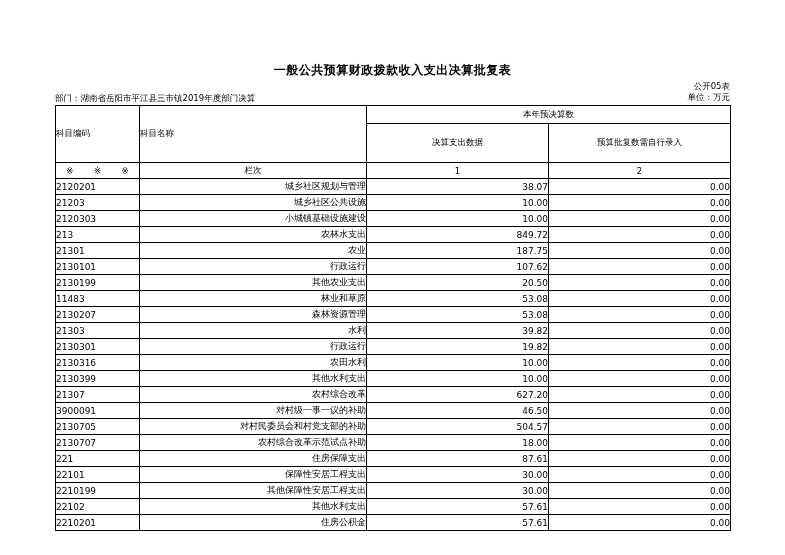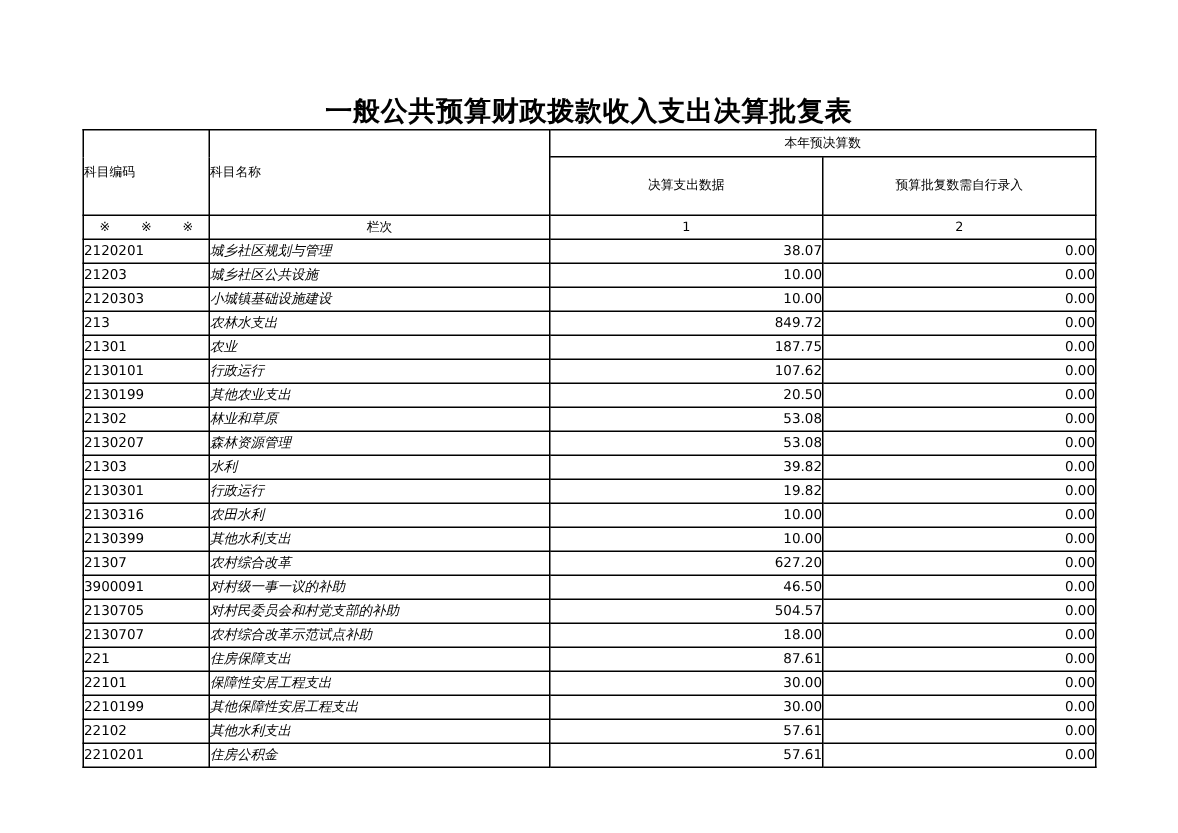--- a/index.html
+++ b/index.html
@@ -16,21 +16,21 @@
     position: relative;
   }
   .page {
     position: relative;
     width: 785px;
     height: 555px;
     box-sizing: border-box;
   }
   .doc-title {
     text-align: center;
-    font-size: 18px;
+    font-size: 12px;
     font-weight: bold;
     letter-spacing: 0.5px;
     margin-top: 62px;
   }
   .meta-row {
     position: relative;
     height: 26px;
     margin: 0 55px 0 55px;
   }
   .meta-right {
@@ -91,23 +91,22 @@
   tr.data-row td {
     height: 15px;
     font-size: 9px;
   }
   .c-code {
     padding-left: 3px;
     text-align: left;
     white-space: nowrap;
   }
   .c-name {
-    text-align: left;
+    text-align: right;
     white-space: nowrap;
-    font-style: italic;
   }
   .c-num {
     text-align: right;
     padding-right: 5px;
     white-space: nowrap;
   }
   .ind0 { padding-left: 4px; }
   .ind1 { padding-left: 22px; }
   .ind2 { padding-left: 34px; }
   col.code { width: 84px; }
@@ -115,20 +114,27 @@
   col.v1   { width: 182px; }
   col.v2   { width: 182px; }
 </style>
 </head>
 <body>
 
 <div class="page">
 
   <div class="doc-title">一般公共预算财政拨款收入支出决算批复表</div>
 
+  <div class="meta-row">
+    <div class="meta-right">
+      <div>公开05表</div>
+      <div>单位：万元</div>
+    </div>
+    <div class="meta-left">部门：湖南省岳阳市平江县三市镇2019年度部门决算</div>
+  </div>
 
   <table class="main">
     <colgroup>
       <col class="code">
         <col class="name">
         <col class="v1">
         <col class="v2">
     </colgroup>
     <tbody>
       <tr>
@@ -190,21 +196,21 @@
           <td class="c-num">107.62</td>
           <td class="c-num">0.00</td>
         </tr>
         <tr class="data-row">
           <td class="c-code">2130199</td>
           <td class="c-name ind2">其他农业支出</td>
           <td class="c-num">20.50</td>
           <td class="c-num">0.00</td>
         </tr>
         <tr class="data-row">
-          <td class="c-code">21302</td>
+          <td class="c-code">11483</td>
           <td class="c-name ind1">林业和草原</td>
           <td class="c-num">53.08</td>
           <td class="c-num">0.00</td>
         </tr>
         <tr class="data-row">
           <td class="c-code">2130207</td>
           <td class="c-name ind2">森林资源管理</td>
           <td class="c-num">53.08</td>
           <td class="c-num">0.00</td>
         </tr>

